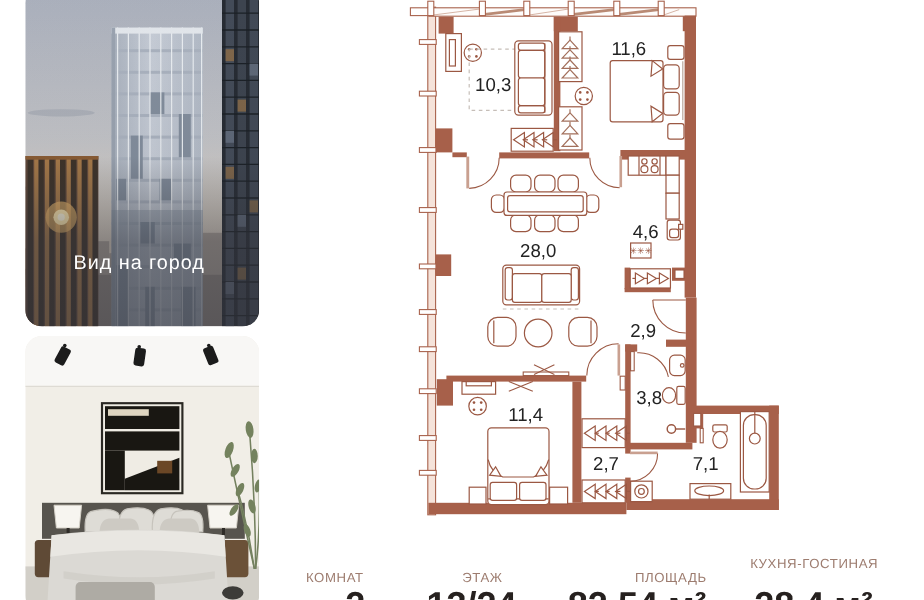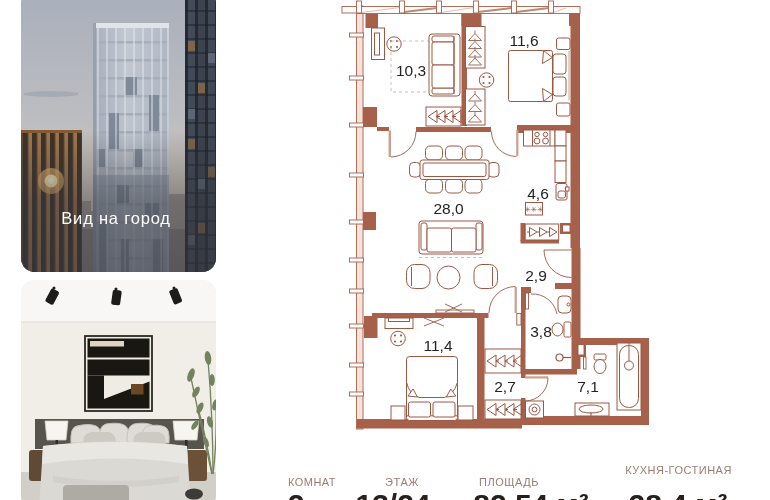--- a/index.html
+++ b/index.html
@@ -674,25 +674,25 @@
 <rect x="406.5" y="264.5" width="23.5" height="24" rx="8"></rect>
 <path d="M411.5,267 L411.5,286"></path>
 </g>
 
 <g fill="#ffffff" stroke="#9b5843" stroke-width="1">
 <rect x="474" y="264.5" width="23.5" height="24" rx="8"></rect>
 <path d="M492.5,267 L492.5,286"></path>
 </g>
 </svg>
 
-<div class="flab" style="left:312px;top:475.5px">КОМНАТ</div>
+<div class="flab" style="left:279px;top:475.5px">КОМНАТ</div>
 
 <div class="flab" style="left:402px;top:475.5px">ЭТАЖ</div>
 
-<div class="flab" style="left:509px;top:475.5px">ПЛОЩАДЬ</div>
+<div class="flab" style="left:559px;top:475.5px">ПЛОЩАДЬ</div>
 
 <div class="flab" style="left:678.5px;top:464px">КУХНЯ-ГОСТИНАЯ</div>
 
 <div class="fval" style="left:296px;top:488px">2</div>
 
 <div class="fval" style="left:393px;top:488px">13/24</div>
 
 <div class="fval" style="left:531px;top:488px">82,54 м²</div>
 
 <div class="fval" style="left:678px;top:488px">28,4 м²</div>

